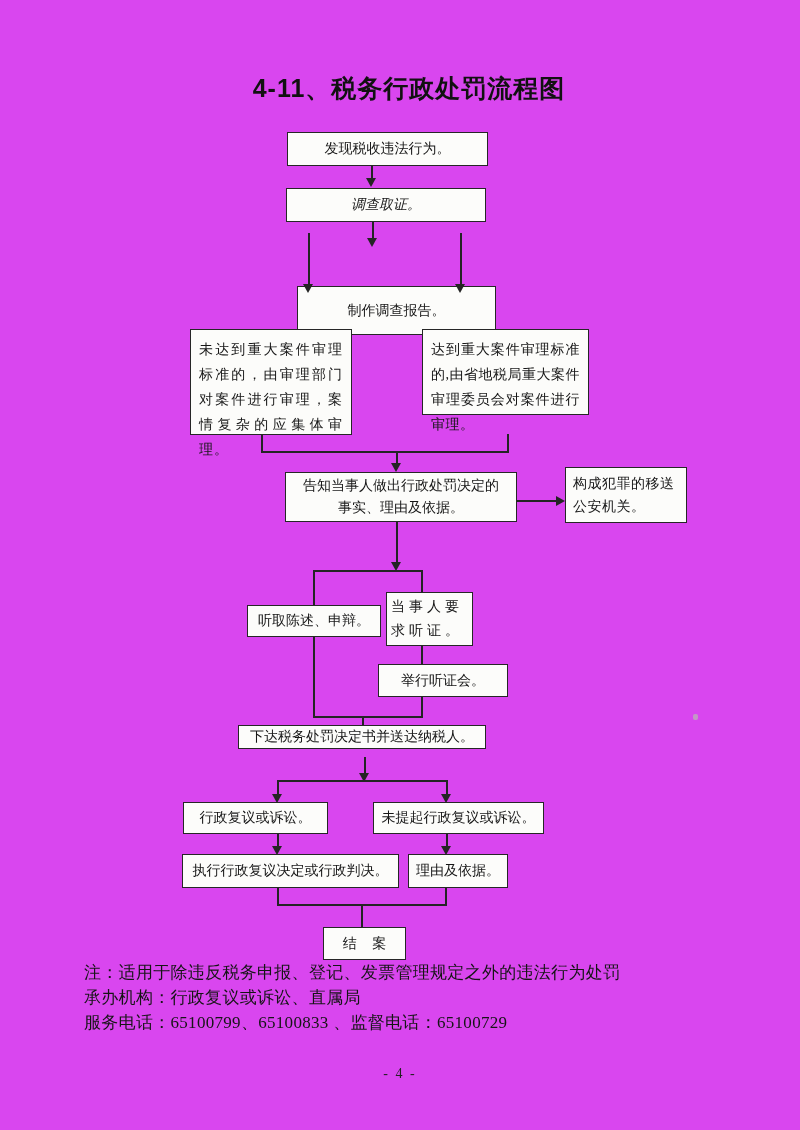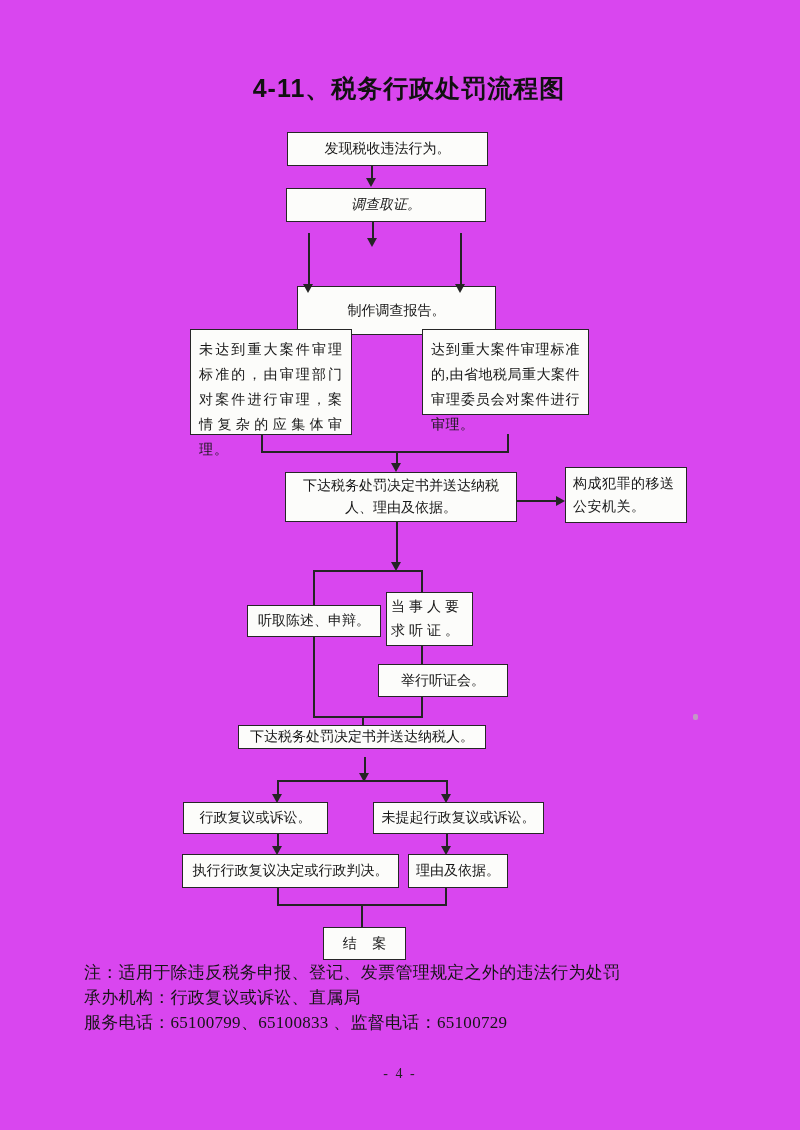--- a/index.html
+++ b/index.html
@@ -99,21 +99,21 @@
 
 <div class="page">
 
   <div class="title">4-11、税务行政处罚流程图</div>
 
   <div class="node n-discover">发现税收违法行为。</div>
   <div class="node n-investigate">调查取证。</div>
   <div class="node n-report">制作调查报告。</div>
   <div class="node n-minor justify">未达到重大案件审理标准的，由审理部门对案件进行审理，案情复杂的应集体审理。</div>
   <div class="node n-major justify">达到重大案件审理标准的,由省地税局重大案件审理委员会对案件进行审理。</div>
-  <div class="node n-notify">下达税务处罚决定书并送达纳税人、理由及依据。</div>
+  <div class="node n-notify">告知当事人做出行政处罚决定的事实、理由及依据。</div>
   <div class="node n-criminal">构成犯罪的移送公安机关。</div>
   <div class="node n-statement">听取陈述、申辩。</div>
   <div class="node n-hearing-req">当事人要求听证。</div>
   <div class="node n-hold-hearing">举行听证会。</div>
   <div class="node n-decision">下达税务处罚决定书并送达纳税人。</div>
   <div class="node n-appeal">行政复议或诉讼。</div>
   <div class="node n-no-appeal">未提起行政复议或诉讼。</div>
   <div class="node n-exec-appeal">执行行政复议决定或行政判决。</div>
   <div class="node n-exec-storage">理由及依据。</div>
   <div class="node n-closed">结 案</div>

